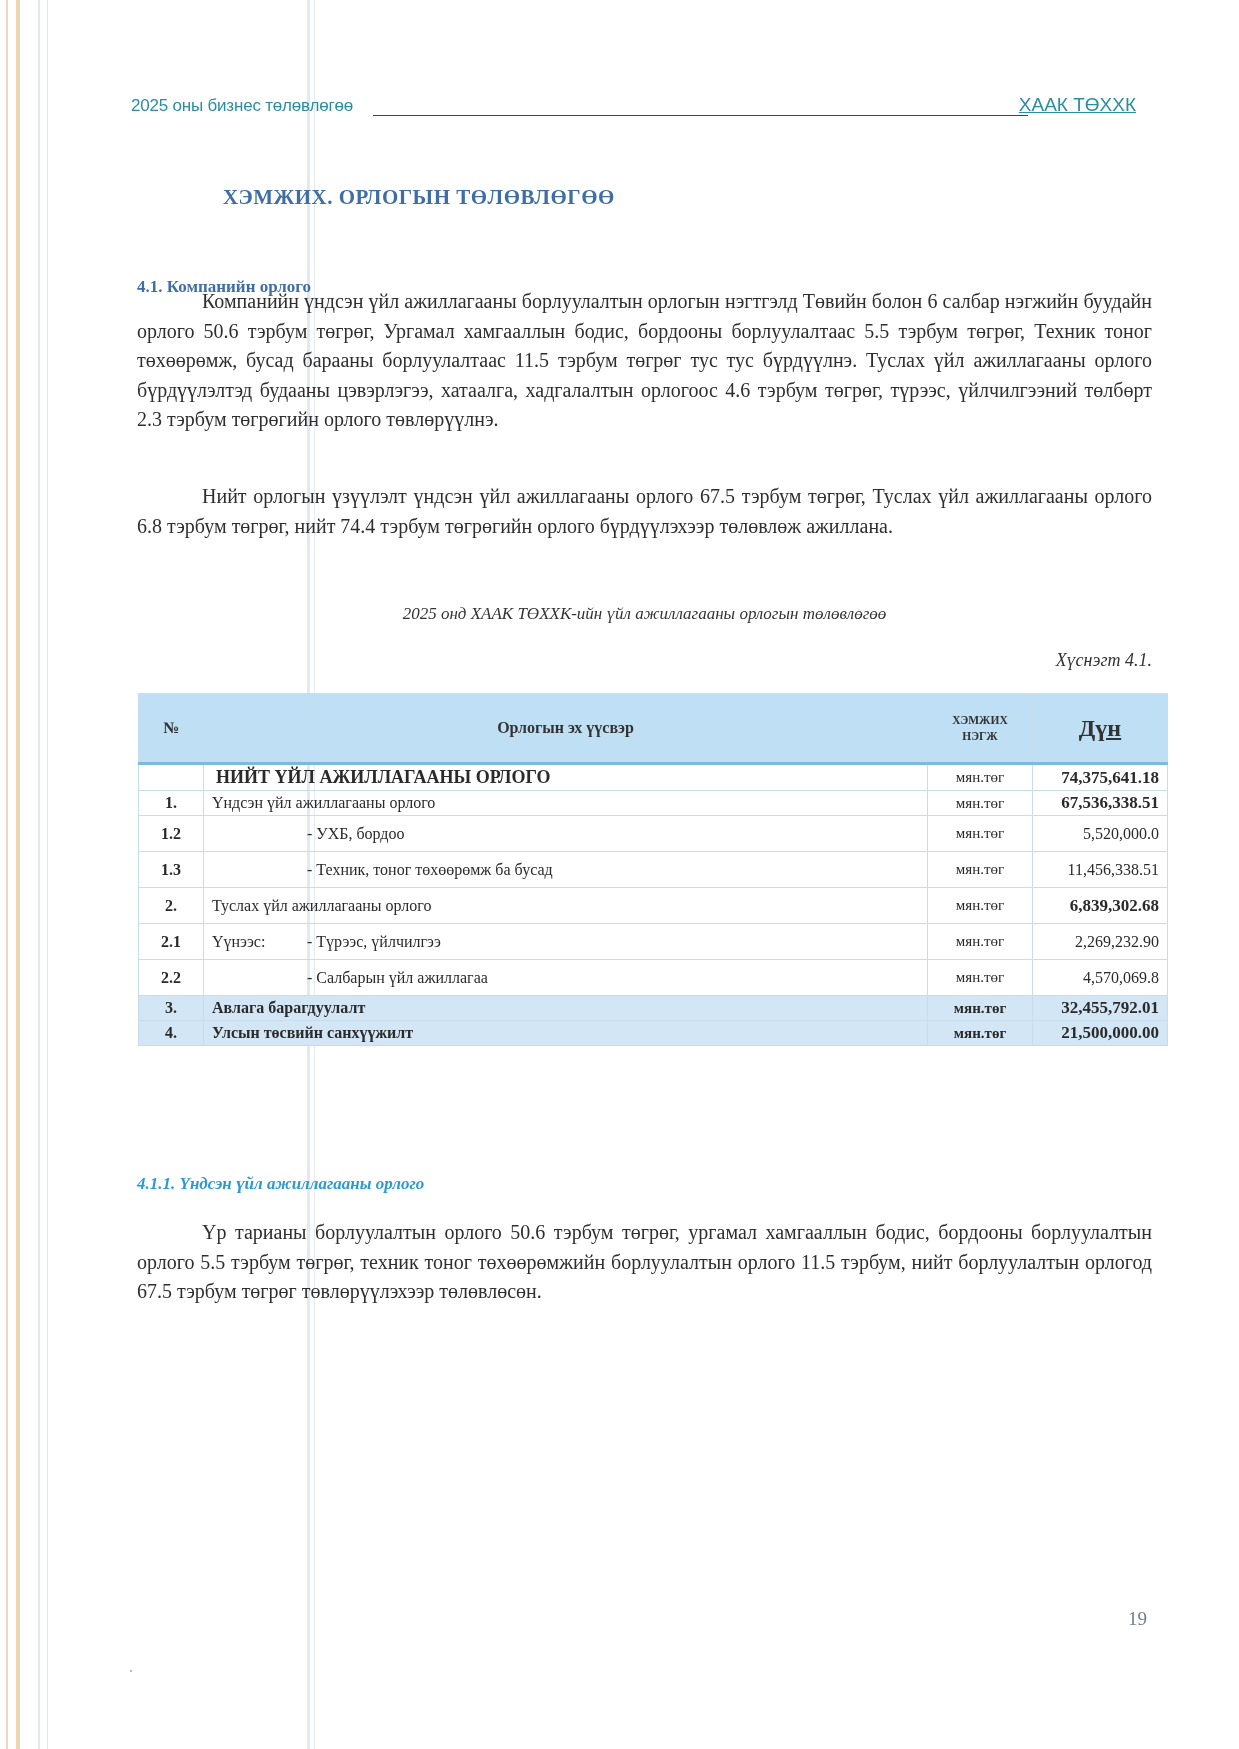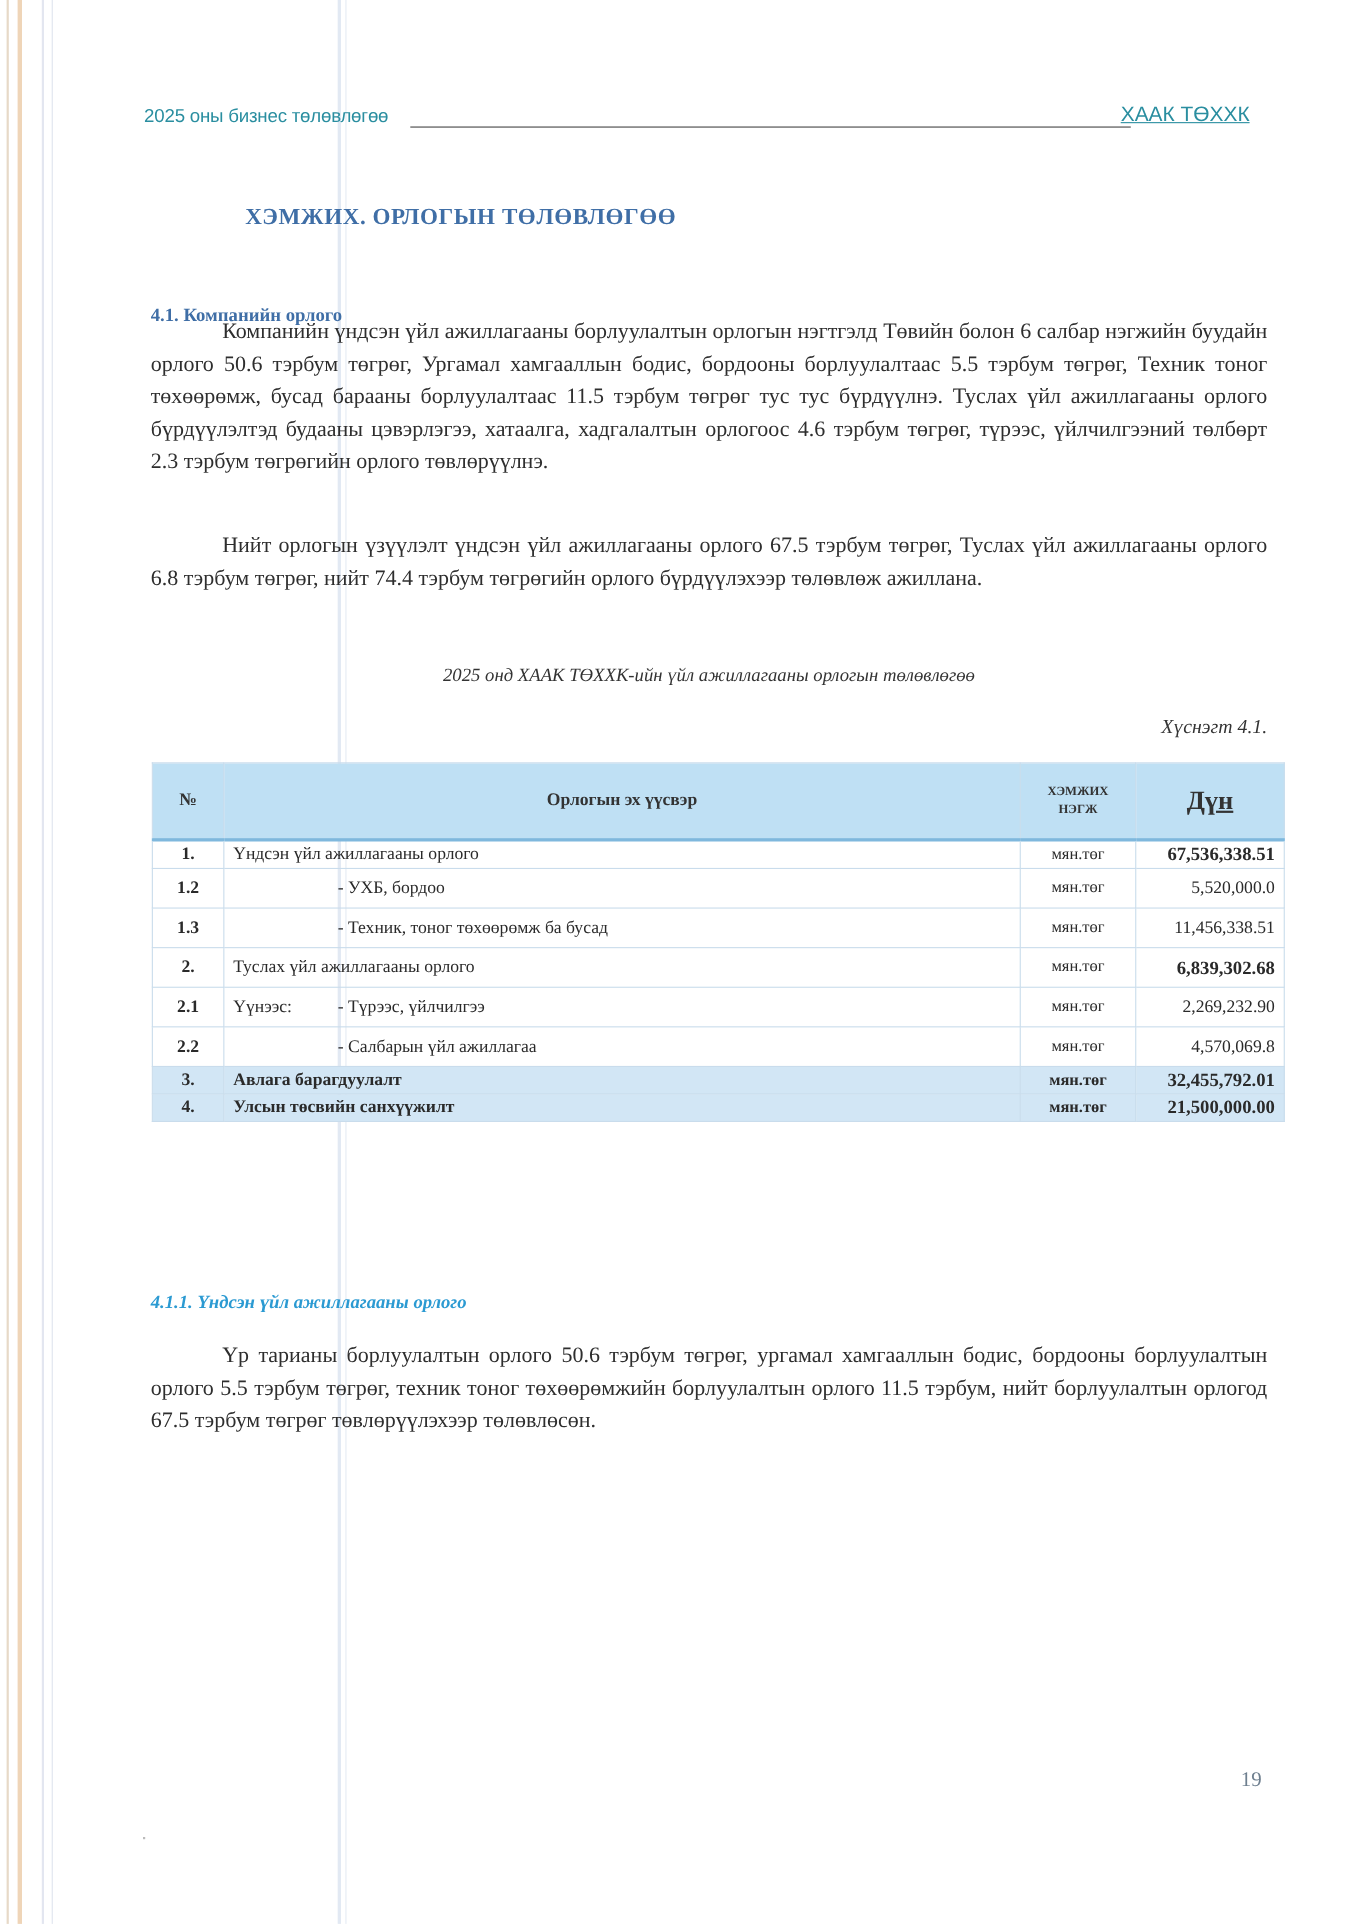--- a/index.html
+++ b/index.html
@@ -122,20 +122,26 @@
 <table class="rev">
   <thead>
     <tr>
       <th class="col-no">№</th>
       <th class="col-src">Орлогын эх үүсвэр</th>
       <th class="col-unit">ХЭМЖИХ НЭГЖ</th>
       <th class="col-amt">Дүн</th>
     </tr>
   </thead>
   <tbody>
+    <tr class="r-total">
+      <td class="no"></td>
+      <td class="src">НИЙТ ҮЙЛ АЖИЛЛАГААНЫ ОРЛОГО</td>
+      <td class="unit">мян.төг</td>
+      <td class="amt">74,375,641.18</td>
+    </tr>
     <tr class="r-main">
       <td class="no">1.</td>
       <td class="src">Үндсэн үйл ажиллагааны орлого</td>
       <td class="unit">мян.төг</td>
       <td class="amt bold">67,536,338.51</td>
     </tr>
     <tr class="r-sub">
       <td class="no">1.2</td>
       <td class="src">
           <div class="split">

